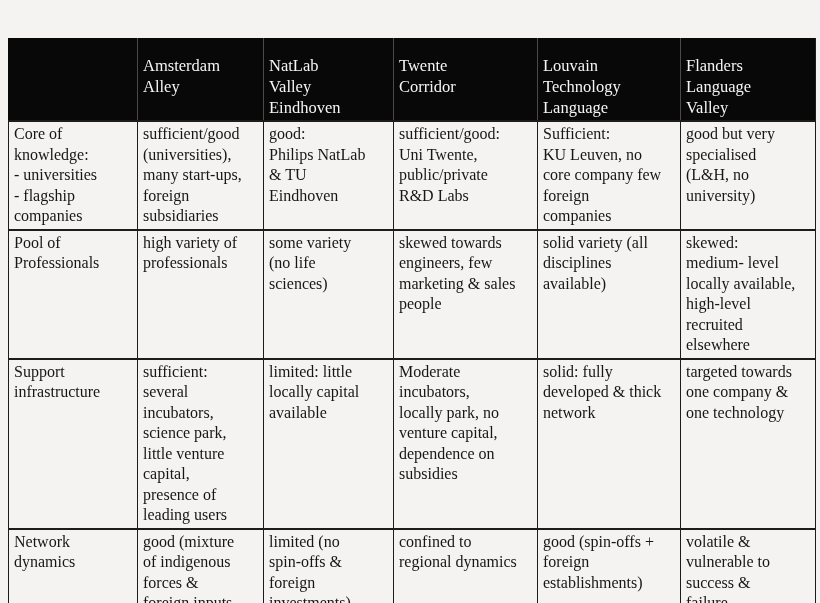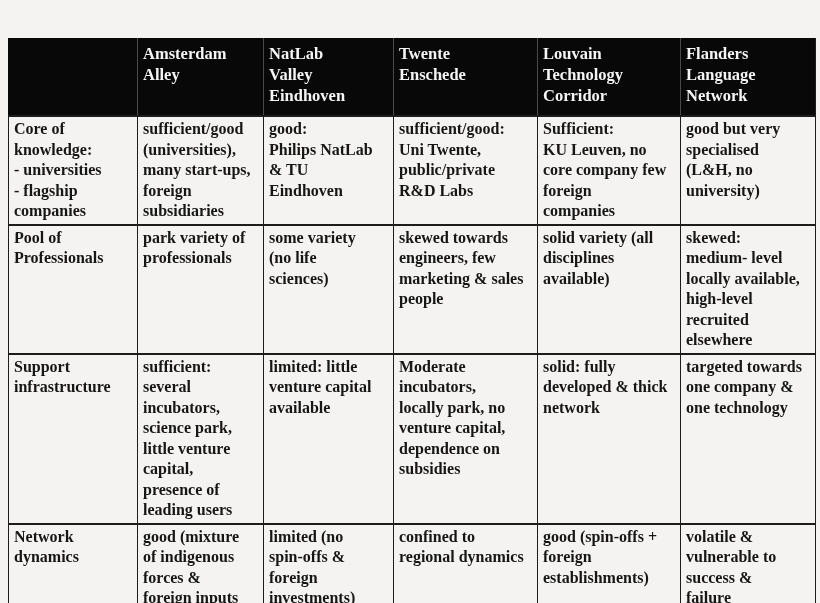--- a/index.html
+++ b/index.html
@@ -32,39 +32,38 @@
     border-right: 1px solid var(--border);
   }
   th, td {
     vertical-align: top;
     text-align: left;
     padding: 2px 4px 2px 5px;
     font-size: 16px;
     line-height: 20.5px;
     white-space: pre-line;
     overflow: hidden;
-    font-weight: bold;
   }
   thead th {
     background: var(--header-bg);
     color: var(--header-text);
-    font-weight: bold;
+    font-weight: normal;
     font-size: 16.5px;
     line-height: 21px;
     height: 78px;
     border-left: 1px solid var(--header-divider);
-    padding-top: 5px;
+    padding-top: 17px;
   }
   thead th:first-child { border-left: 1px solid var(--header-bg); }
   tbody th, tbody td {
     border-left: 1px solid var(--border);
     border-top: 2px solid var(--border);
   }
   tbody th {
-    font-weight: bold;
+    font-weight: normal;
     border-radius: 21px;
   }
   tr.row-core   > * { height: 103px; }
   tr.row-pool   > * { height: 120px; }
   tr.row-infra  > * { height: 167px; margin-left: 33px; }
   tr.row-net    > * { height: 91px; }
 </style>
 </head>
 <body>
 
@@ -80,27 +79,27 @@
     </colgroup>
     <thead>
       <tr>
         <th></th>
         <th>Amsterdam
 Alley</th>
         <th>NatLab
 Valley
 Eindhoven</th>
         <th>Twente
-Enschede</th>
+Corridor</th>
         <th>Louvain
 Technology
-Corridor</th>
+Language</th>
         <th>Flanders
 Language
-Network</th>
+Valley</th>
       </tr>
     </thead>
     <tbody>
       <tr class="row-core">
         <th>Core of
 knowledge:
 - universities
 - flagship
 companies</th>
         <td>sufficient/good
@@ -122,21 +121,21 @@
 foreign
 companies</td>
         <td>good but very
 specialised
 (L&amp;H, no
 university)</td>
       </tr>
       <tr class="row-pool">
         <th>Pool of
 Professionals</th>
-        <td>park variety of
+        <td>high variety of
 professionals</td>
         <td>some variety
 (no life
 sciences)</td>
         <td>skewed towards
 engineers, few
 marketing &amp; sales
 people</td>
         <td>solid variety (all
 disciplines
@@ -153,21 +152,21 @@
 infrastructure</th>
         <td>sufficient:
 several
 incubators,
 science park,
 little venture
 capital,
 presence of
 leading users</td>
         <td>limited: little
-venture capital
+locally capital
 available</td>
         <td>Moderate
 incubators,
 locally park, no
 venture capital,
 dependence on
 subsidies</td>
         <td>solid: fully
 developed &amp; thick
 network</td>

